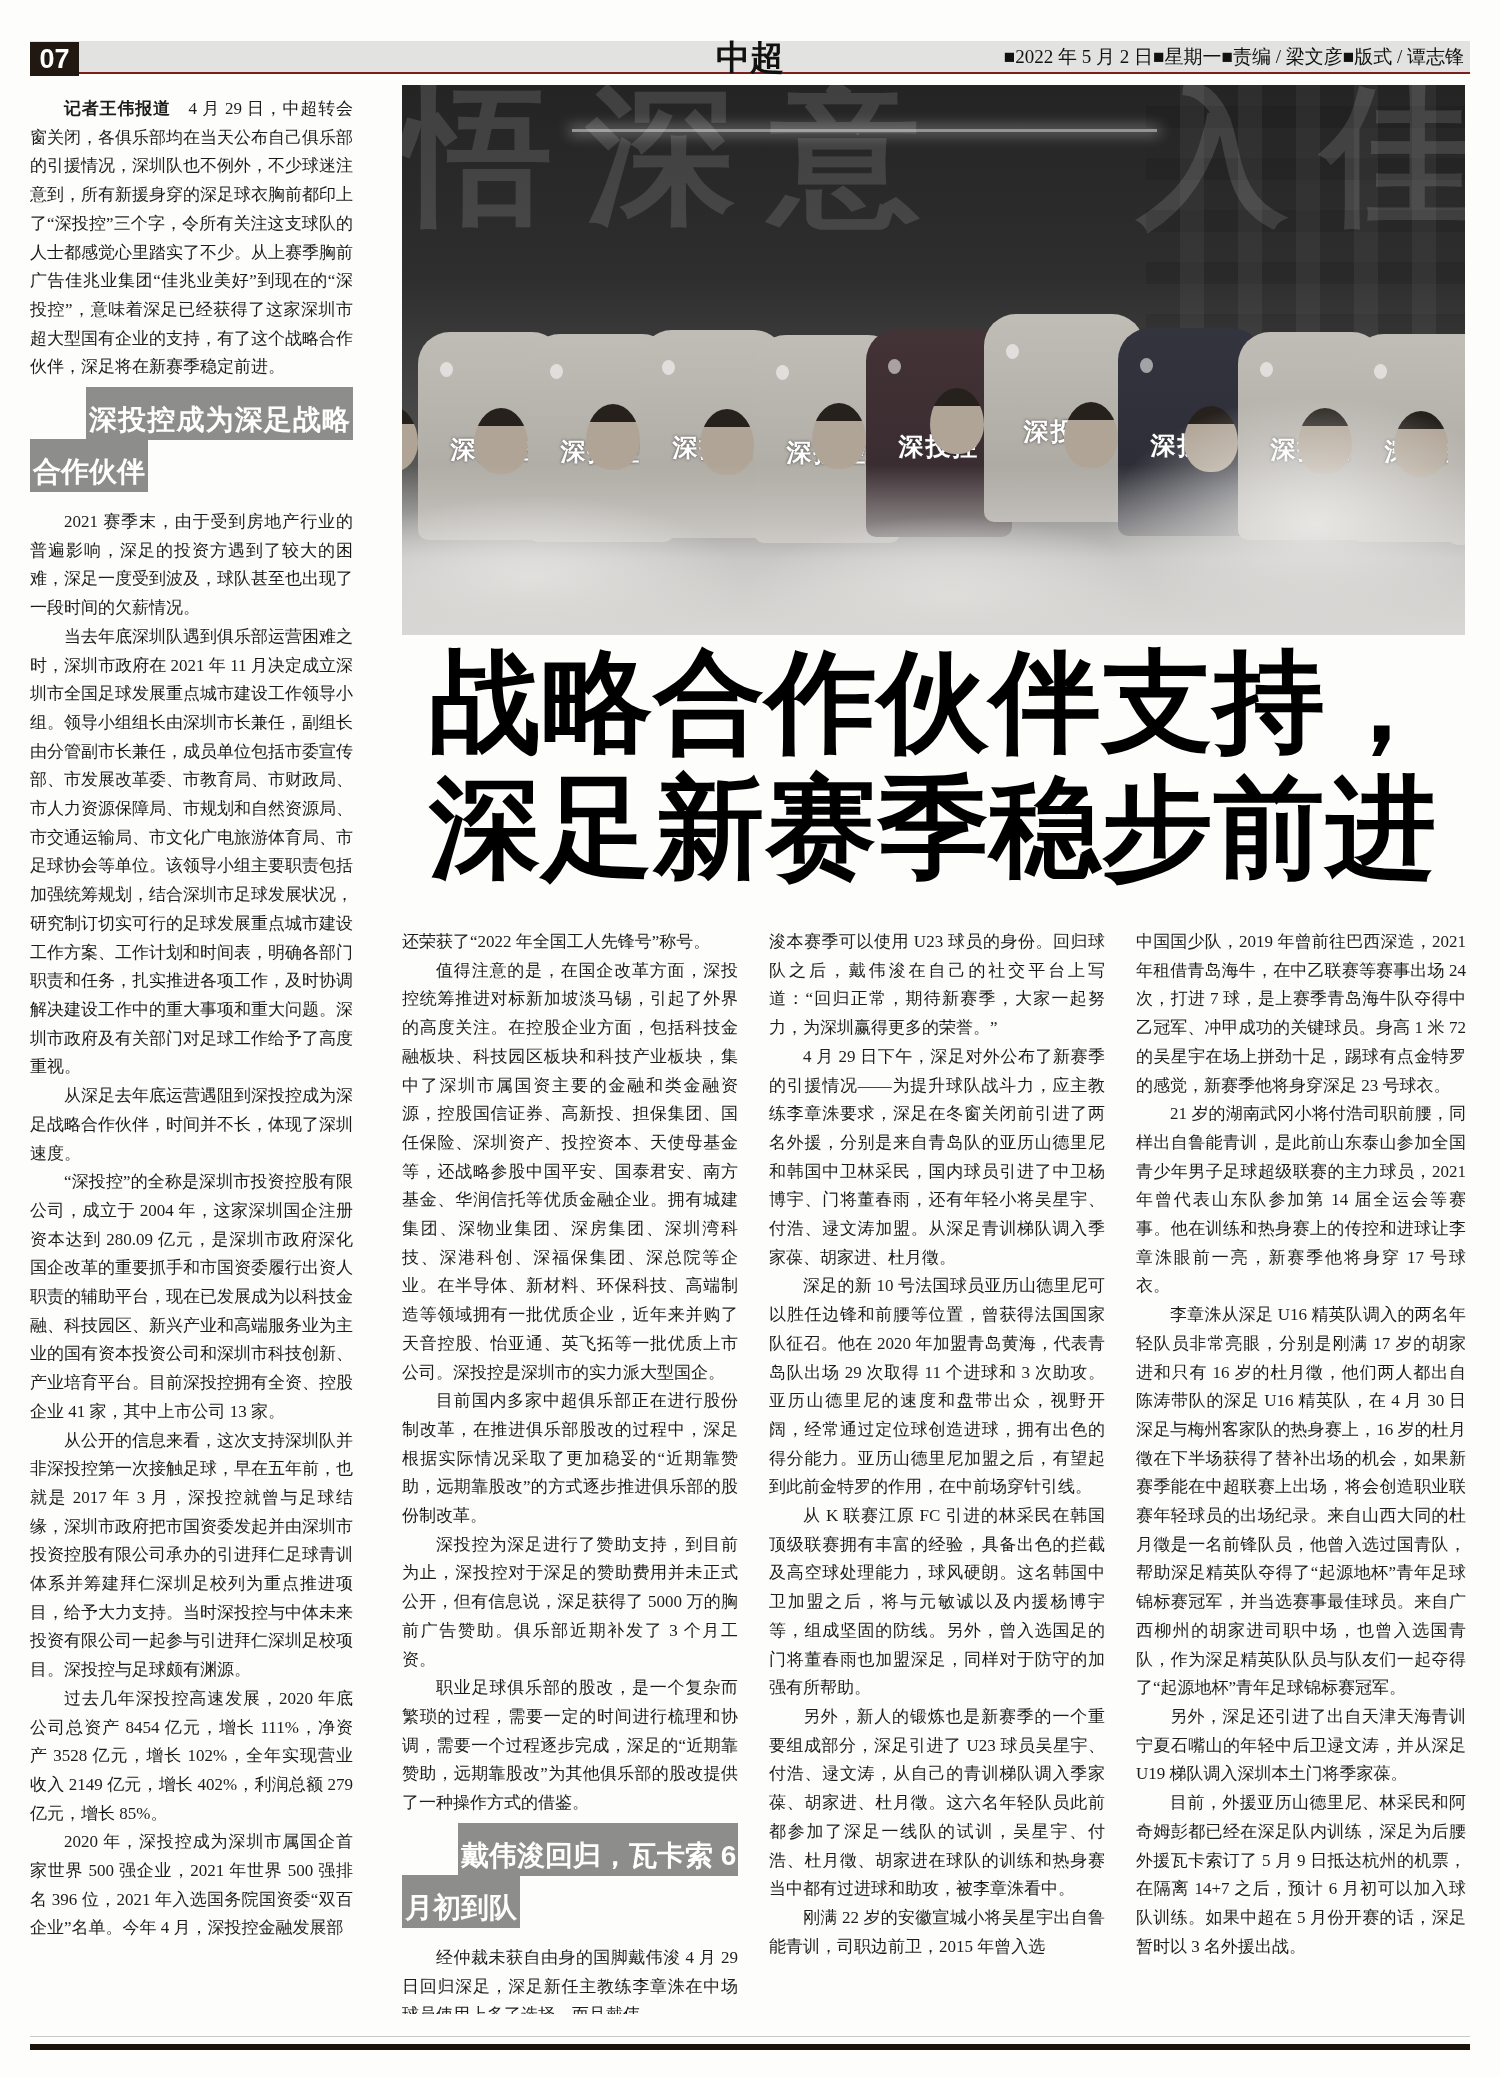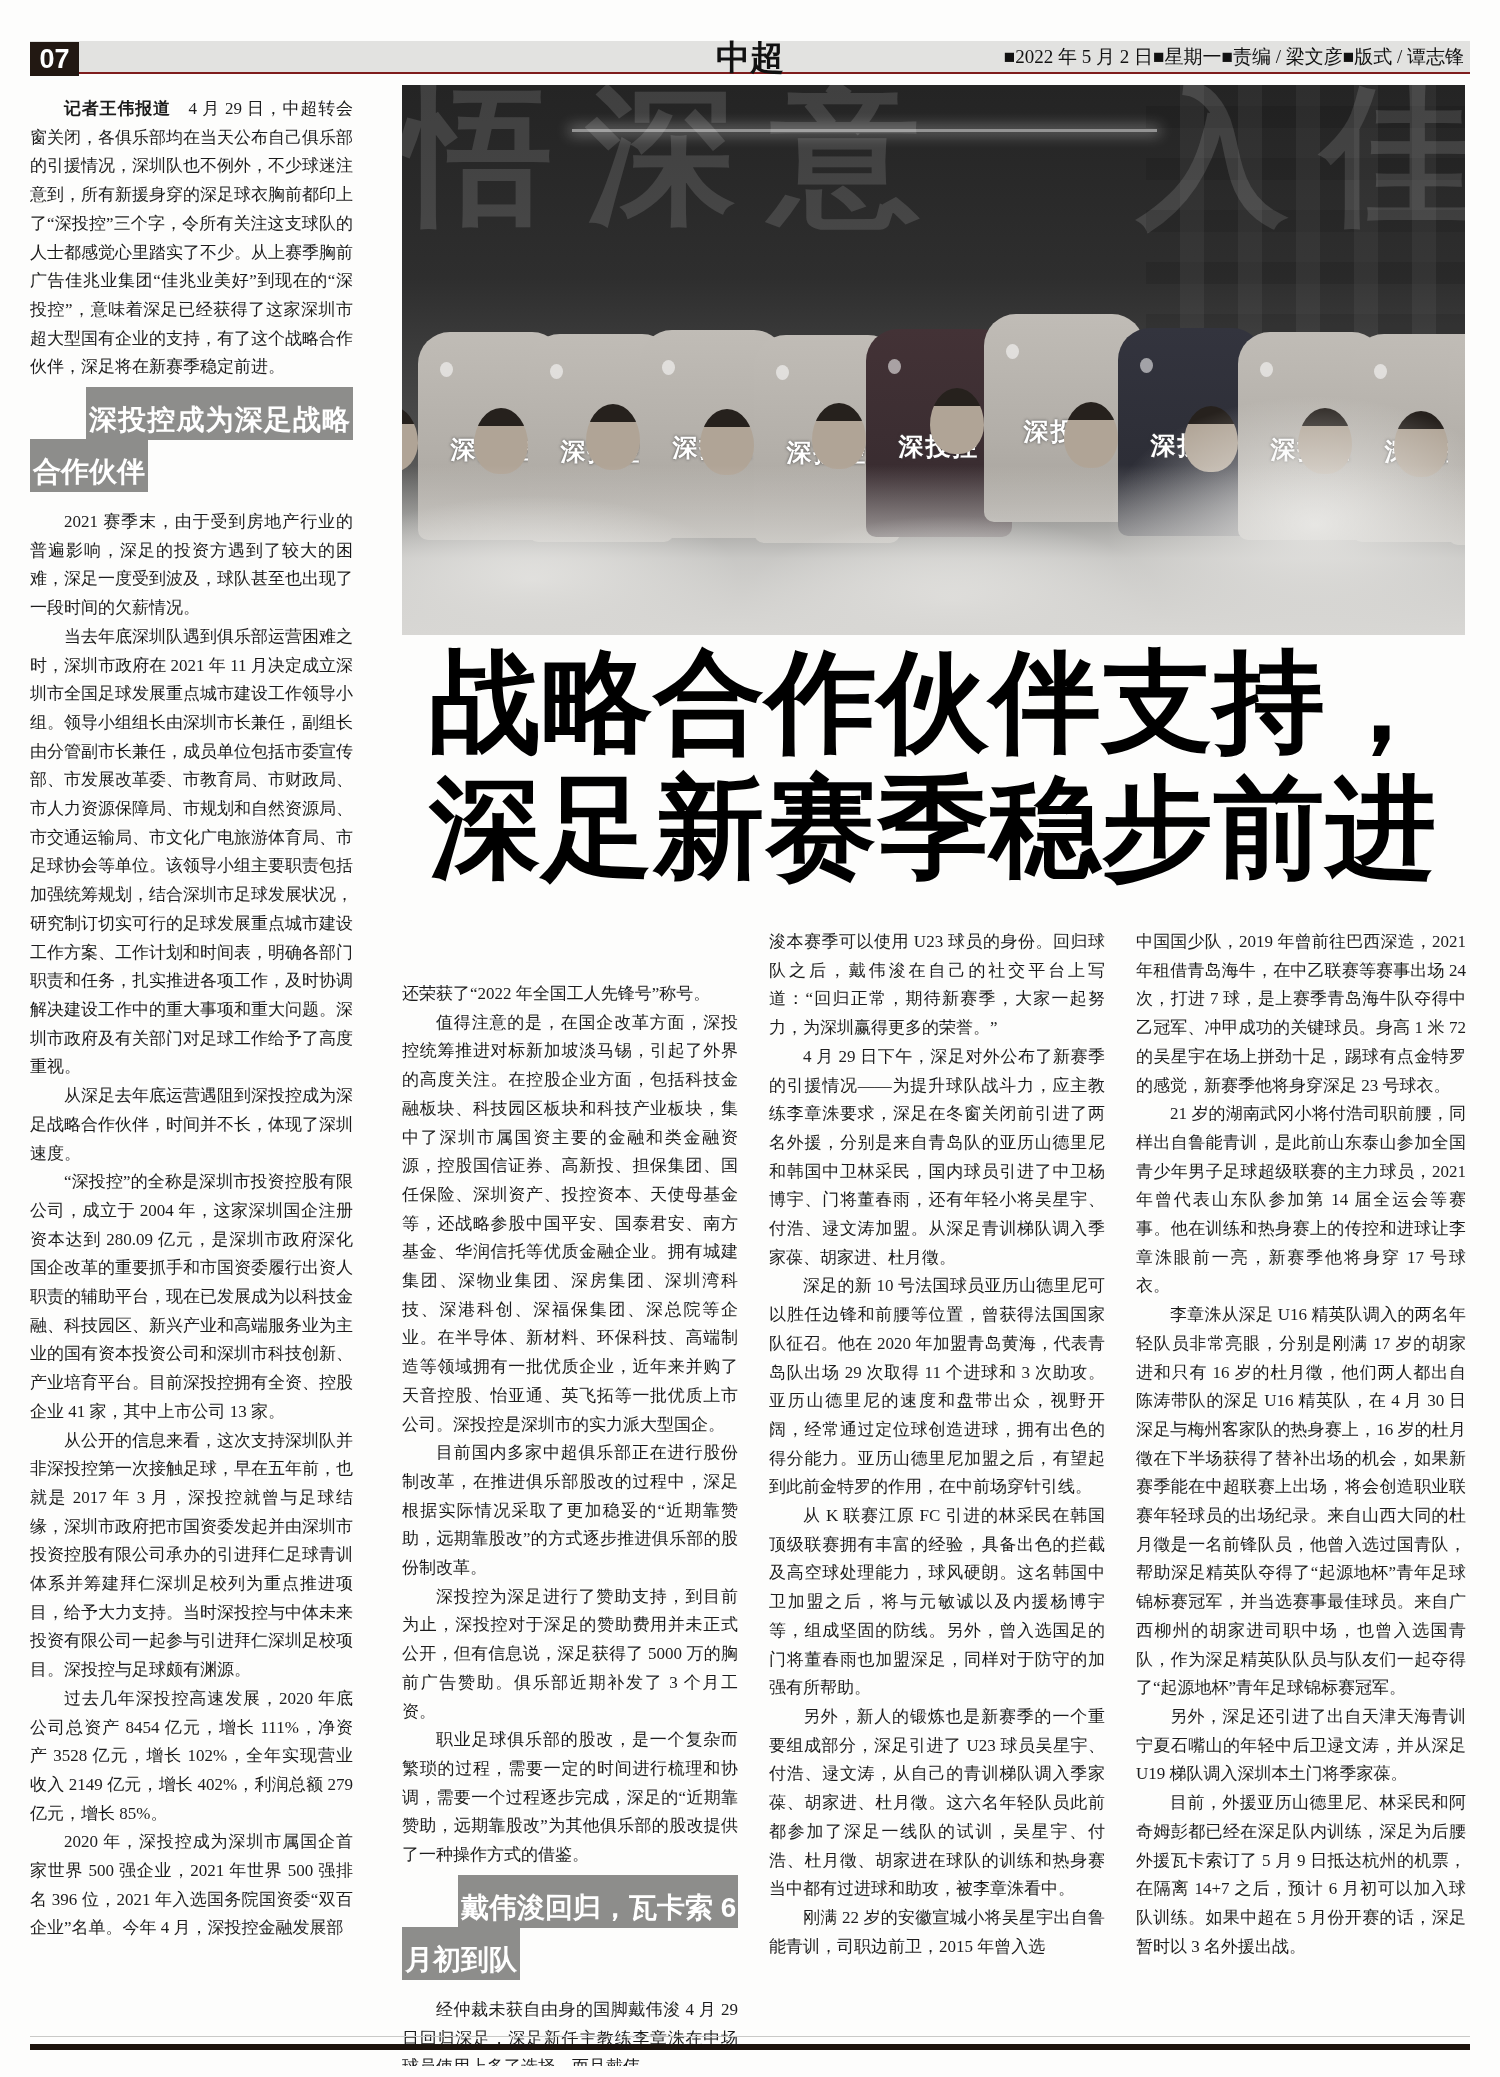--- a/index.html
+++ b/index.html
@@ -55,21 +55,21 @@
   .col{position:absolute;overflow:hidden;font-size:17px;line-height:28.7px;}
   .col p{margin:0;text-align:justify;}
   .col p.ind{text-indent:2em;}
   .byline{font-family:"Liberation Sans","DejaVu Sans",sans-serif;font-weight:bold;}
   .subhead{margin:12px 0 10px 0 !important;text-indent:2em;
     font-family:"Liberation Sans","DejaVu Sans",sans-serif;font-weight:bold;
     font-size:28px;line-height:52px;color:#fff;text-align:justify;}
   .subhead span{background:#8d8d8b;padding:17px 3px 5px 3px;
     -webkit-box-decoration-break:clone;box-decoration-break:clone;}
   #col1{left:30px;top:95px;width:323px;height:1915px;}
-  #col2{left:402px;top:980px;width:336px;height:1086px;}
+  #col2{left:402px;top:928px;width:336px;height:1086px;}
   #col3{left:769px;top:928px;width:336px;height:1086px;}
   #col4{left:1136px;top:928px;width:330px;height:1086px;}
   
   .rule-thin{position:absolute;left:30px;top:2036px;width:1440px;height:1px;background:#c9c9c7;}
   .rule-thick{position:absolute;left:30px;top:2044px;width:1440px;height:6px;background:#1c130d;}
 </style>
 </head>
 <body>
 
 <div class="masthead">

